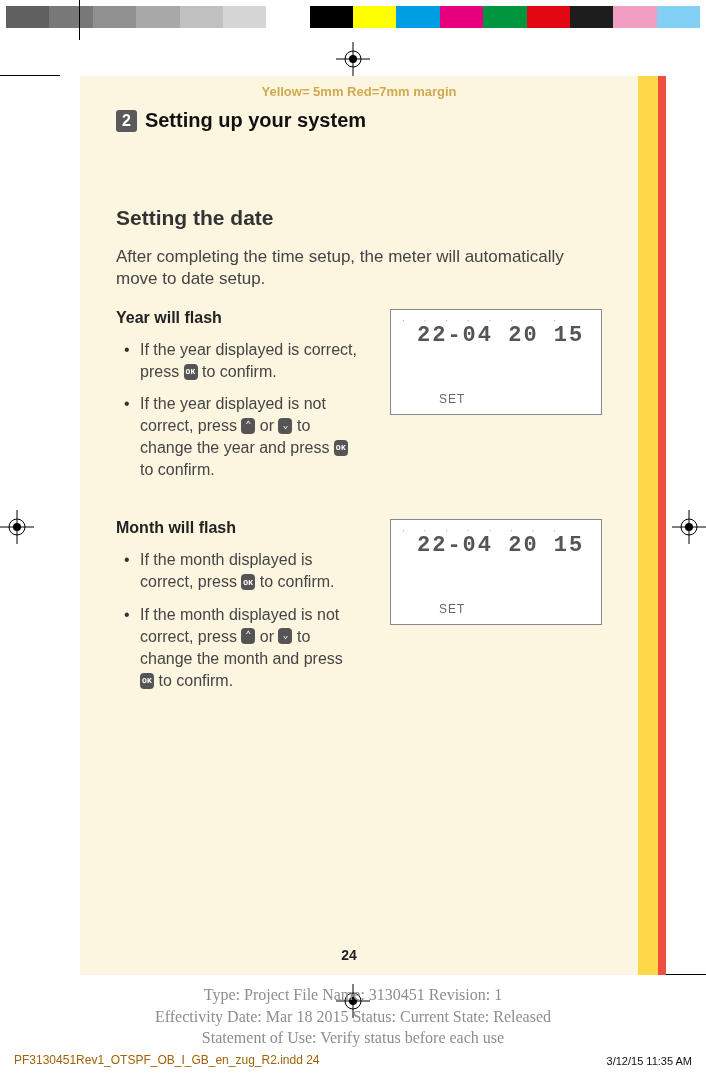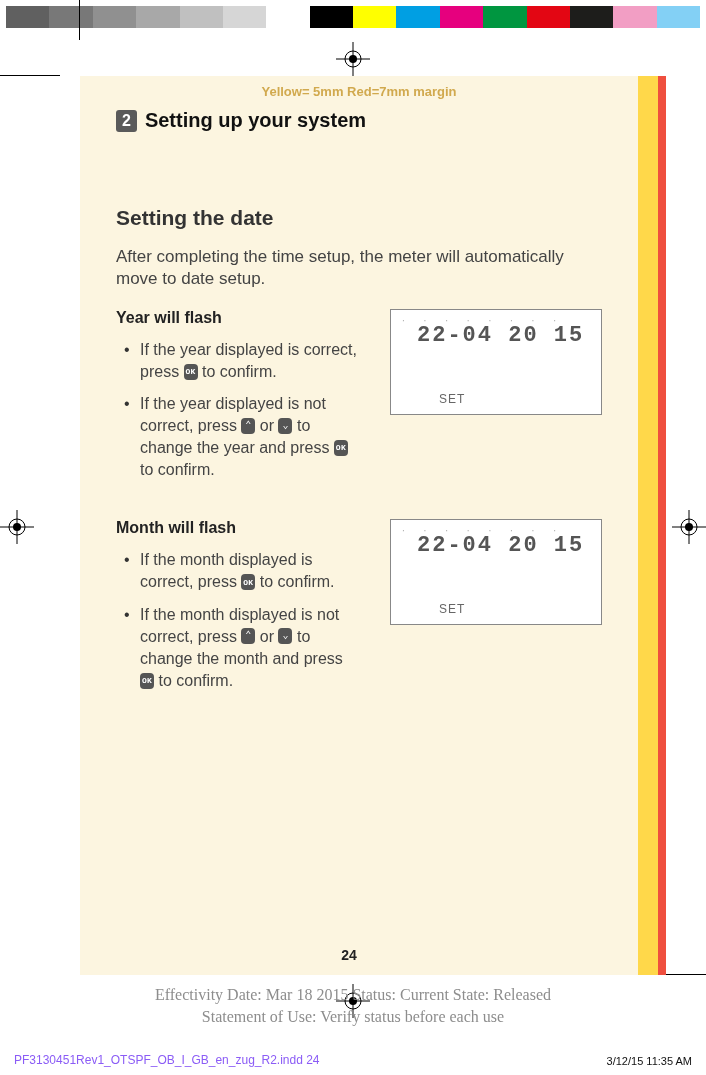--- a/index.html
+++ b/index.html
@@ -33,21 +33,21 @@
   .icn { display:inline-flex; align-items:center; justify-content:center; width:14px; height:16px; background:#555; border-radius:4px; vertical-align:middle; position:relative; top:-1px;font-family:Liberation Mono, monospace;}
   .icn-ok { color:#fff; font-size:8px; font-weight:700; letter-spacing:0.3px;}
   .icn-up, .icn-down { color:#fff; font-size:10px; line-height:1; }
   .lcd { width:212px; height:106px; background:#fff; border:1.5px solid #888; padding:6px 10px; font-family:"Courier New",monospace; color:#444; position:relative; flex-shrink:0;}
   .lcd .dots { font-size:8px; letter-spacing:6px; color:#aaa; }
   .lcd .time { font-family:"Courier New",monospace; font-size:22px; letter-spacing:2px; color:#555; font-weight:600; margin-top:-2px;margin-left:16px;}
   .lcd .set { position:absolute; left:48px; bottom:8px; font-size:12px; letter-spacing:1px; color:#666; font-family:Arial;}
   .pagenum { position:absolute; bottom:12px; left:0; right:20px; text-align:center; font-weight:700; font-size:14px; color:#222; }
   
   .meta { position:absolute; left:60px; right:60px; top:984px; text-align:center; color:#8d8d8d; font-family:"Times New Roman",serif; font-size:16px; line-height:1.35; }
-  .slug { position:absolute; left:14px; bottom:8px; font-size:12px; color:#8b5cf6; font-family:Arial; }
+  .slug { position:absolute; left:14px; bottom:8px; font-size:12px; color:#a16207; font-family:Arial; }
   .stamp { position:absolute; right:14px; bottom:8px; font-size:11px; color:#111; font-family:Arial; }
 </style>
 </head>
 <body>
 
 <div class="colorbar">
     <div class="cb" style="background: rgb(96, 96, 96);"></div>
     <div class="cb" style="background: rgb(120, 120, 120);"></div>
     <div class="cb" style="background: rgb(144, 144, 144);"></div>
     <div class="cb" style="background: rgb(168, 168, 168);"></div>
@@ -163,18 +163,19 @@
             <div class="set">SET</div>
           </div>
         </div>
       </div>
 
     <div class="pagenum">24</div>
   </div>
 </div>
 
 <div class="meta">
+  <div>Type: Project File  Name: 3130451  Revision: 1</div>
   <div>Effectivity Date: Mar 18 2015     Status: Current     State: Released</div>
   <div>Statement of Use: Verify status before each use</div>
 </div>
 
 <div class="slug">PF3130451Rev1_OTSPF_OB_I_GB_en_zug_R2.indd   24</div>
 <div class="stamp">3/12/15   11:35 AM</div>
 
 </body></html>

